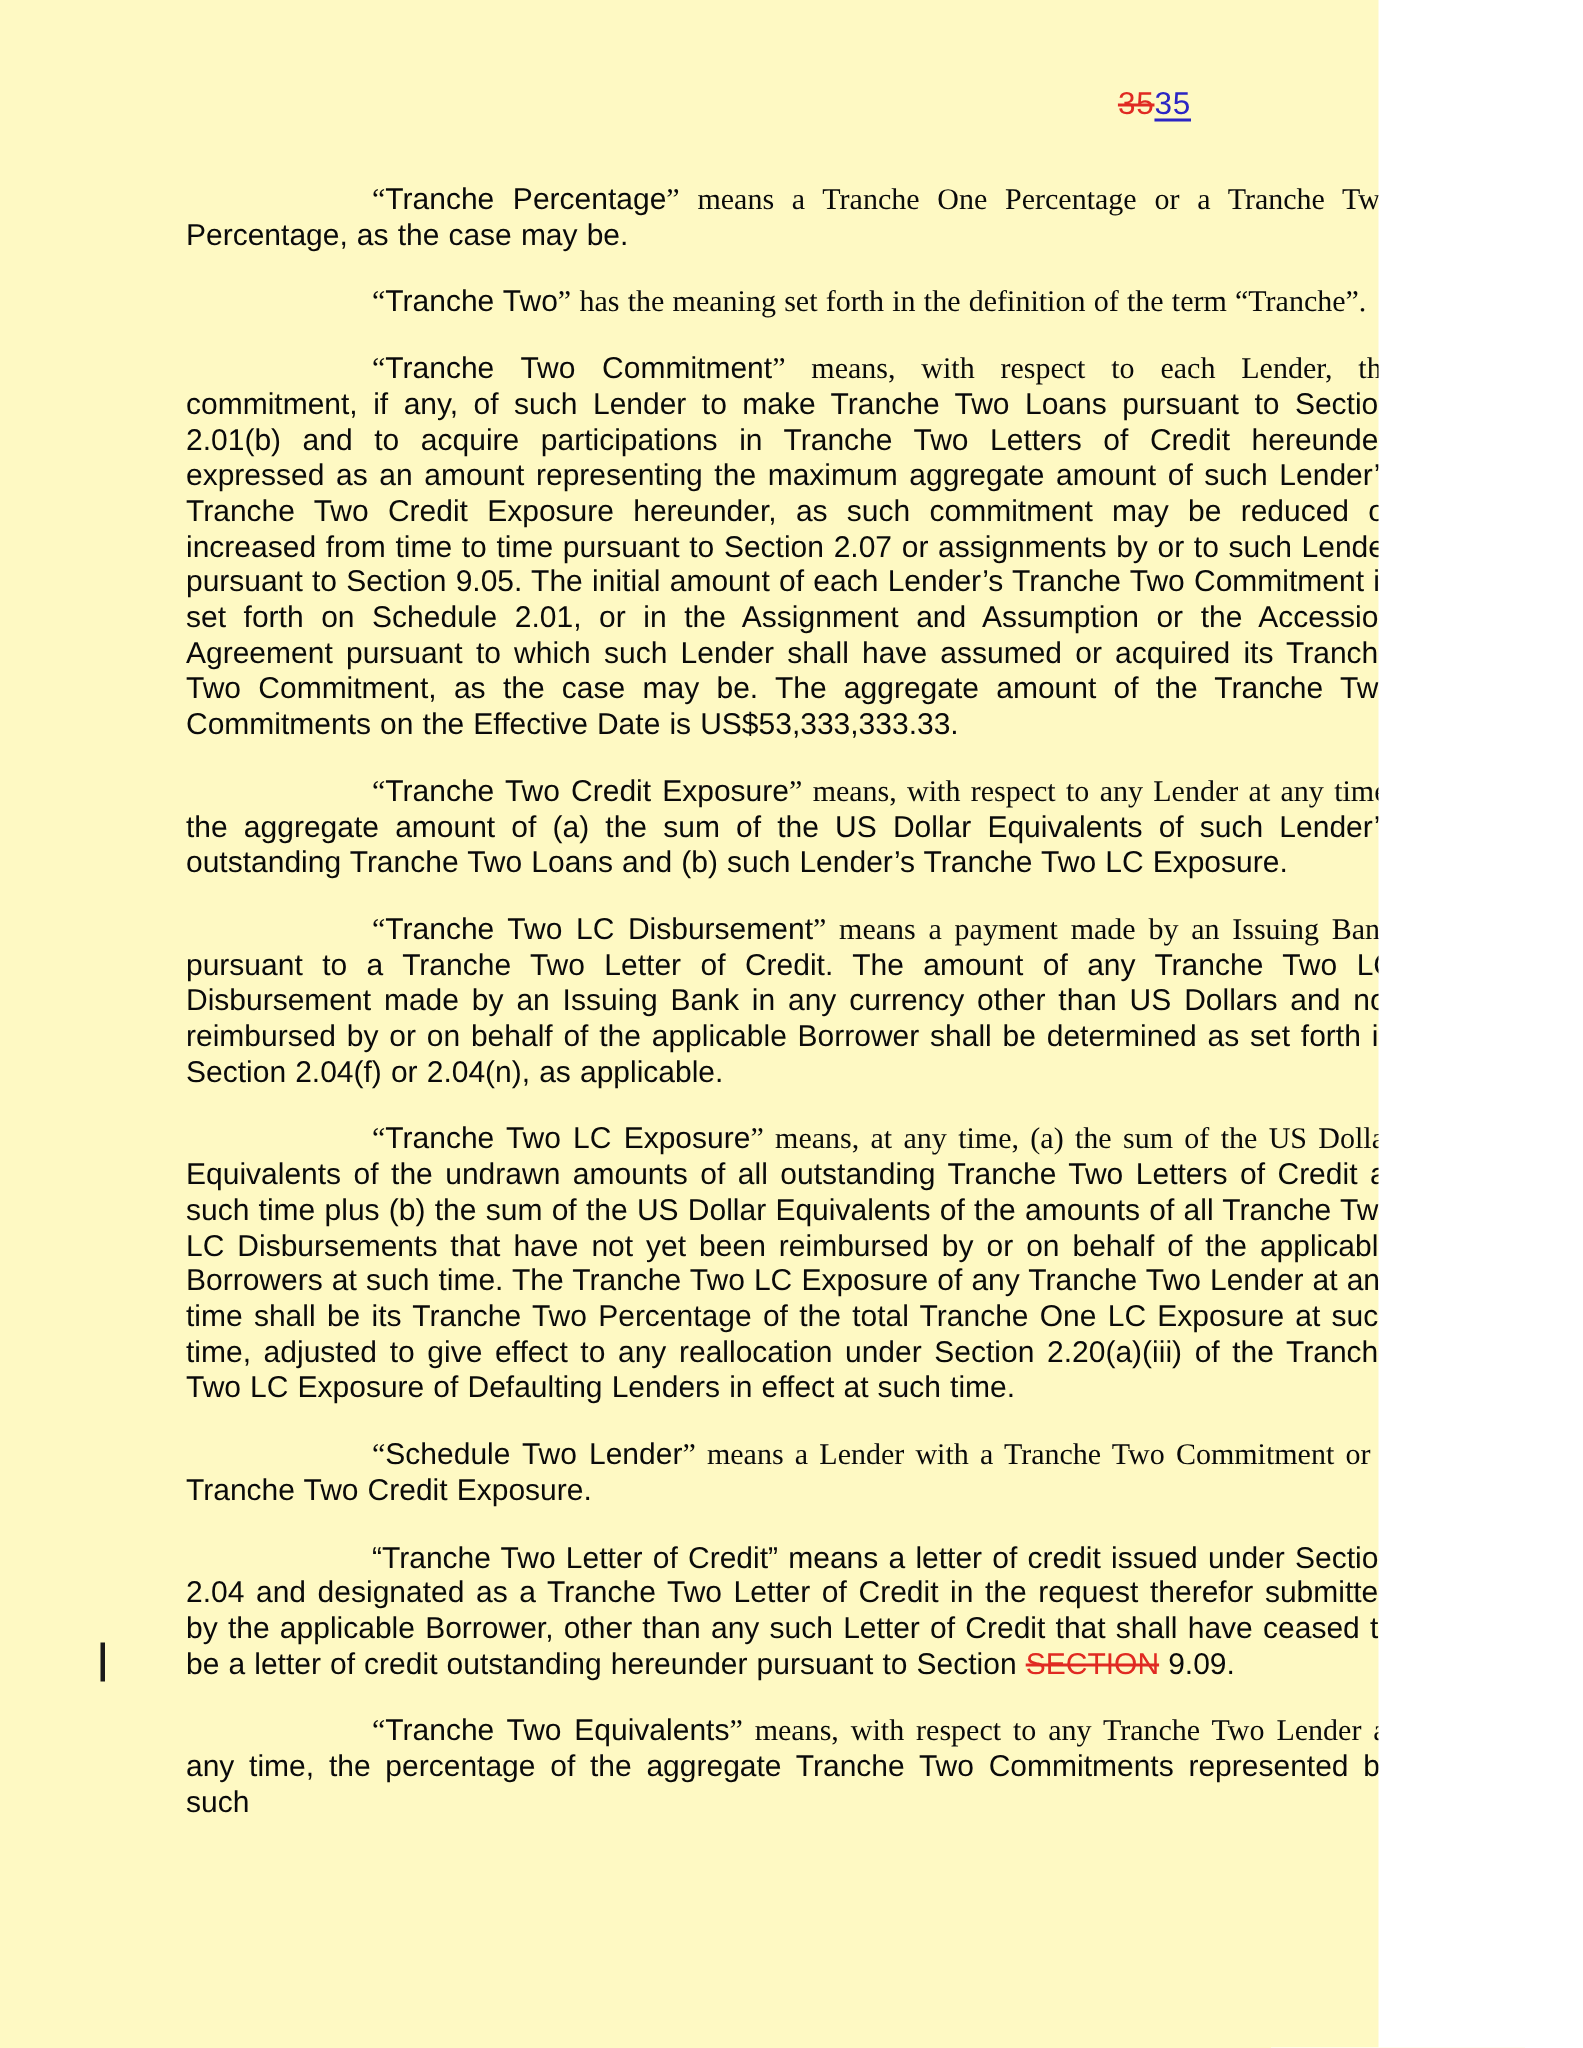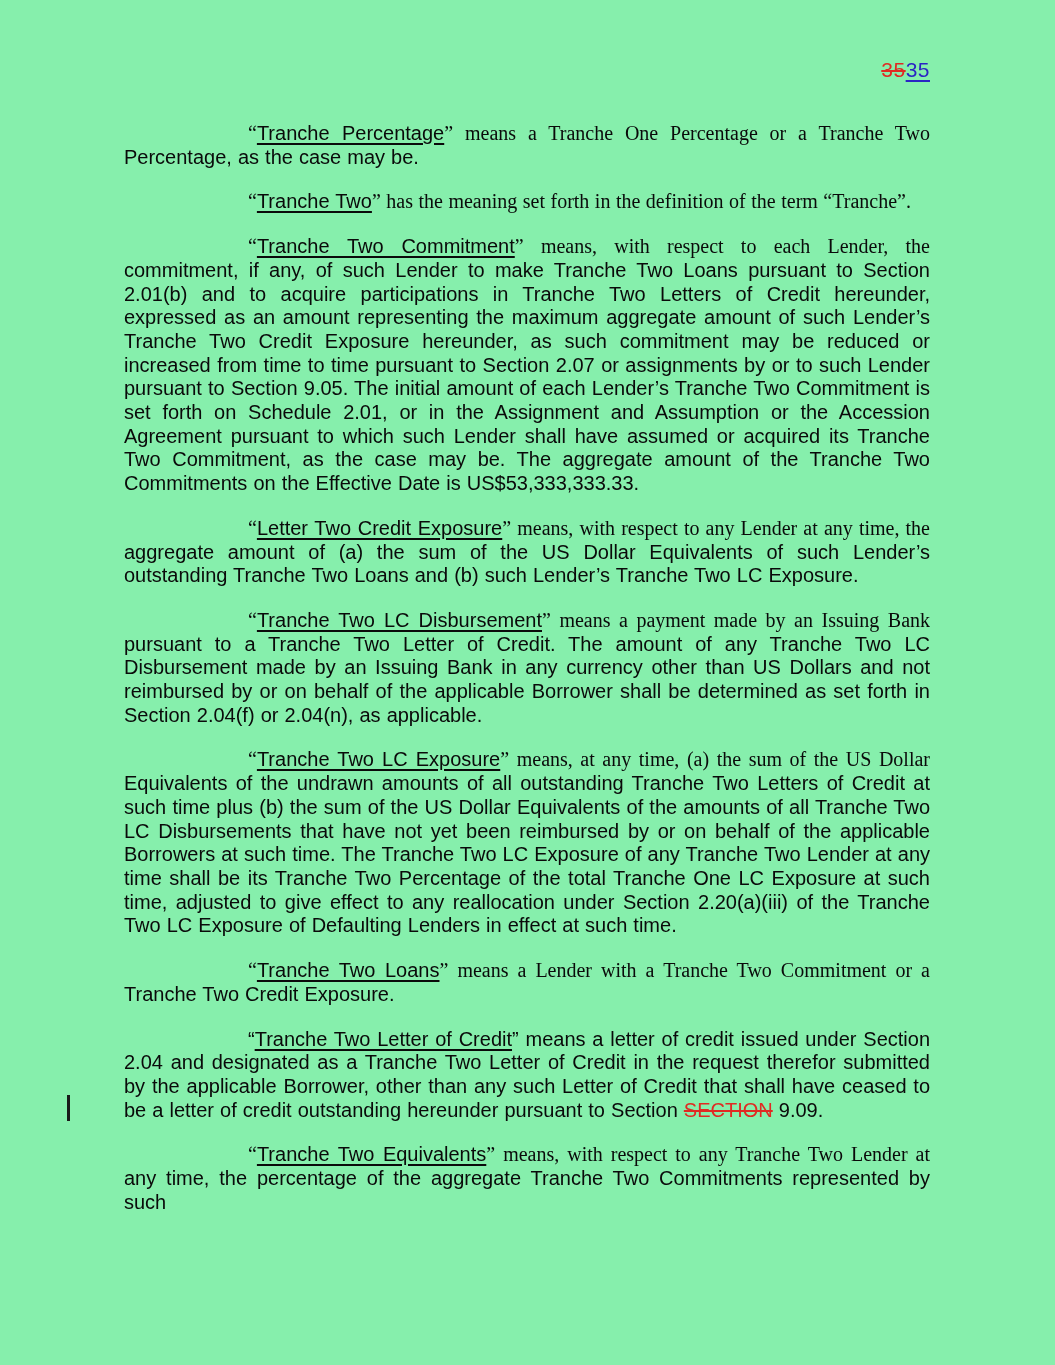--- a/index.html
+++ b/index.html
@@ -4,23 +4,23 @@
 <style>
   :root {
     --deleted-red: #e02a22;
     --inserted-blue: #2b25c4;
     --text-black: #0a0a0a;
   }
   * { margin: 0; padding: 0; box-sizing: border-box; }
   html, body { background: #ffffff; }
   .page {
     position: relative;
-    width: 1055px;
+    width: 919px;
     height: 1365px;
-    background: #86efac;
+    background: #fef9c3;
     overflow: hidden;
     font-family: "Liberation Sans", sans-serif;
     color: var(--text-black);
   }
   .page-number {
     position: absolute;
     top: 58px;
     right: 125px;
     font-size: 21px;
     letter-spacing: 0.5px;
@@ -49,21 +49,20 @@
     font-size: 20px;
     line-height: 23.7px;
     margin-bottom: 21px;
     word-spacing: 0.5px;
   }
   
   .para.serif-first::first-line { font-family: "Liberation Serif", serif; }
   .para.serif-all { font-family: "Liberation Serif", serif; }
   .term {
     font-family: "Liberation Sans", sans-serif;
-    text-decoration: underline;
     text-decoration-thickness: 1.5px;
     text-underline-offset: 3px;
   }
   .deleted {
     color: var(--deleted-red);
     text-decoration: line-through;
     text-decoration-thickness: 2px;
   }
   .justify-last { text-align-last: justify; }
   .change-bar {
@@ -83,27 +82,27 @@
   <div class="page-number"><span class="pn-deleted">35</span><span class="pn-inserted">35</span></div>
 
   <div class="body-column">
 
     <p class="para serif-first"><span>“</span><span class="term">Tranche Percentage</span><span>”</span><span> means a Tranche One Percentage or a Tranche Two Percentage, as the case may be.</span></p>
 
     <p class="para serif-all"><span>“</span><span class="term">Tranche Two</span><span>”</span><span> has the meaning set forth in the definition of the term “Tranche”.</span></p>
 
     <p class="para serif-first"><span>“</span><span class="term">Tranche Two Commitment</span><span>”</span><span> means, with respect to each Lender, the commitment, if any, of such Lender to make Tranche Two Loans pursuant to Section 2.01(b) and to acquire participations in Tranche Two Letters of Credit hereunder, expressed as an amount representing the maximum aggregate amount of such Lender’s Tranche Two Credit Exposure hereunder, as such commitment may be reduced or increased from time to time pursuant to Section 2.07 or assignments by or to such Lender pursuant to Section 9.05. The initial amount of each Lender’s Tranche Two Commitment is set forth on Schedule 2.01, or in the Assignment and Assumption or the Accession Agreement pursuant to which such Lender shall have assumed or acquired its Tranche Two Commitment, as the case may be. The aggregate amount of the Tranche Two Commitments on the Effective Date is US$53,333,333.33.</span></p>
 
-    <p class="para serif-first"><span>“</span><span class="term">Letter Two Credit Exposure</span><span>”</span><span> means, with respect to any Lender at any time, the aggregate amount of (a) the sum of the US Dollar Equivalents of such Lender’s outstanding Tranche Two Loans and (b) such Lender’s Tranche Two LC Exposure.</span></p>
+    <p class="para serif-first"><span>“</span><span class="term">Tranche Two Credit Exposure</span><span>”</span><span> means, with respect to any Lender at any time, the aggregate amount of (a) the sum of the US Dollar Equivalents of such Lender’s outstanding Tranche Two Loans and (b) such Lender’s Tranche Two LC Exposure.</span></p>
 
     <p class="para serif-first"><span>“</span><span class="term">Tranche Two LC Disbursement</span><span>”</span><span> means a payment made by an Issuing Bank pursuant to a Tranche Two Letter of Credit. The amount of any Tranche Two LC Disbursement made by an Issuing Bank in any currency other than US Dollars and not reimbursed by or on behalf of the applicable Borrower shall be determined as set forth in Section 2.04(f) or 2.04(n), as applicable.</span></p>
 
     <p class="para serif-first"><span>“</span><span class="term">Tranche Two LC Exposure</span><span>”</span><span> means, at any time, (a) the sum of the US Dollar Equivalents of the undrawn amounts of all outstanding Tranche Two Letters of Credit at such time plus (b) the sum of the US Dollar Equivalents of the amounts of all Tranche Two LC Disbursements that have not yet been reimbursed by or on behalf of the applicable Borrowers at such time. The Tranche Two LC Exposure of any Tranche Two Lender at any time shall be its Tranche Two Percentage of the total Tranche One LC Exposure at such time, adjusted to give effect to any reallocation under Section 2.20(a)(iii) of the Tranche Two LC Exposure of Defaulting Lenders in effect at such time.</span></p>
 
-    <p class="para serif-first"><span>“</span><span class="term">Tranche Two Loans</span><span>”</span><span> means a Lender with a Tranche Two Commitment or a Tranche Two Credit Exposure.</span></p>
+    <p class="para serif-first"><span>“</span><span class="term">Schedule Two Lender</span><span>”</span><span> means a Lender with a Tranche Two Commitment or a Tranche Two Credit Exposure.</span></p>
 
     <p class="para"><span class="change-bar"></span><span>“</span><span class="term">Tranche Two Letter of Credit</span><span>”</span><span> means a letter of credit issued under Section 2.04 and designated as a Tranche Two Letter of Credit in the request therefor submitted by the applicable Borrower, other than any such Letter of Credit that shall have ceased to be a letter of credit outstanding hereunder pursuant to Section </span><span class="deleted">SECTION</span><span> 9.09.</span></p>
 
 
     <p class="para serif-first justify-last"><span>“</span><span class="term">Tranche Two Equivalents</span><span>”</span><span> means, with respect to any Tranche Two Lender at any time, the percentage of the aggregate Tranche Two Commitments represented by such</span></p>
 
   </div>
 </div>
 
 </body></html>

